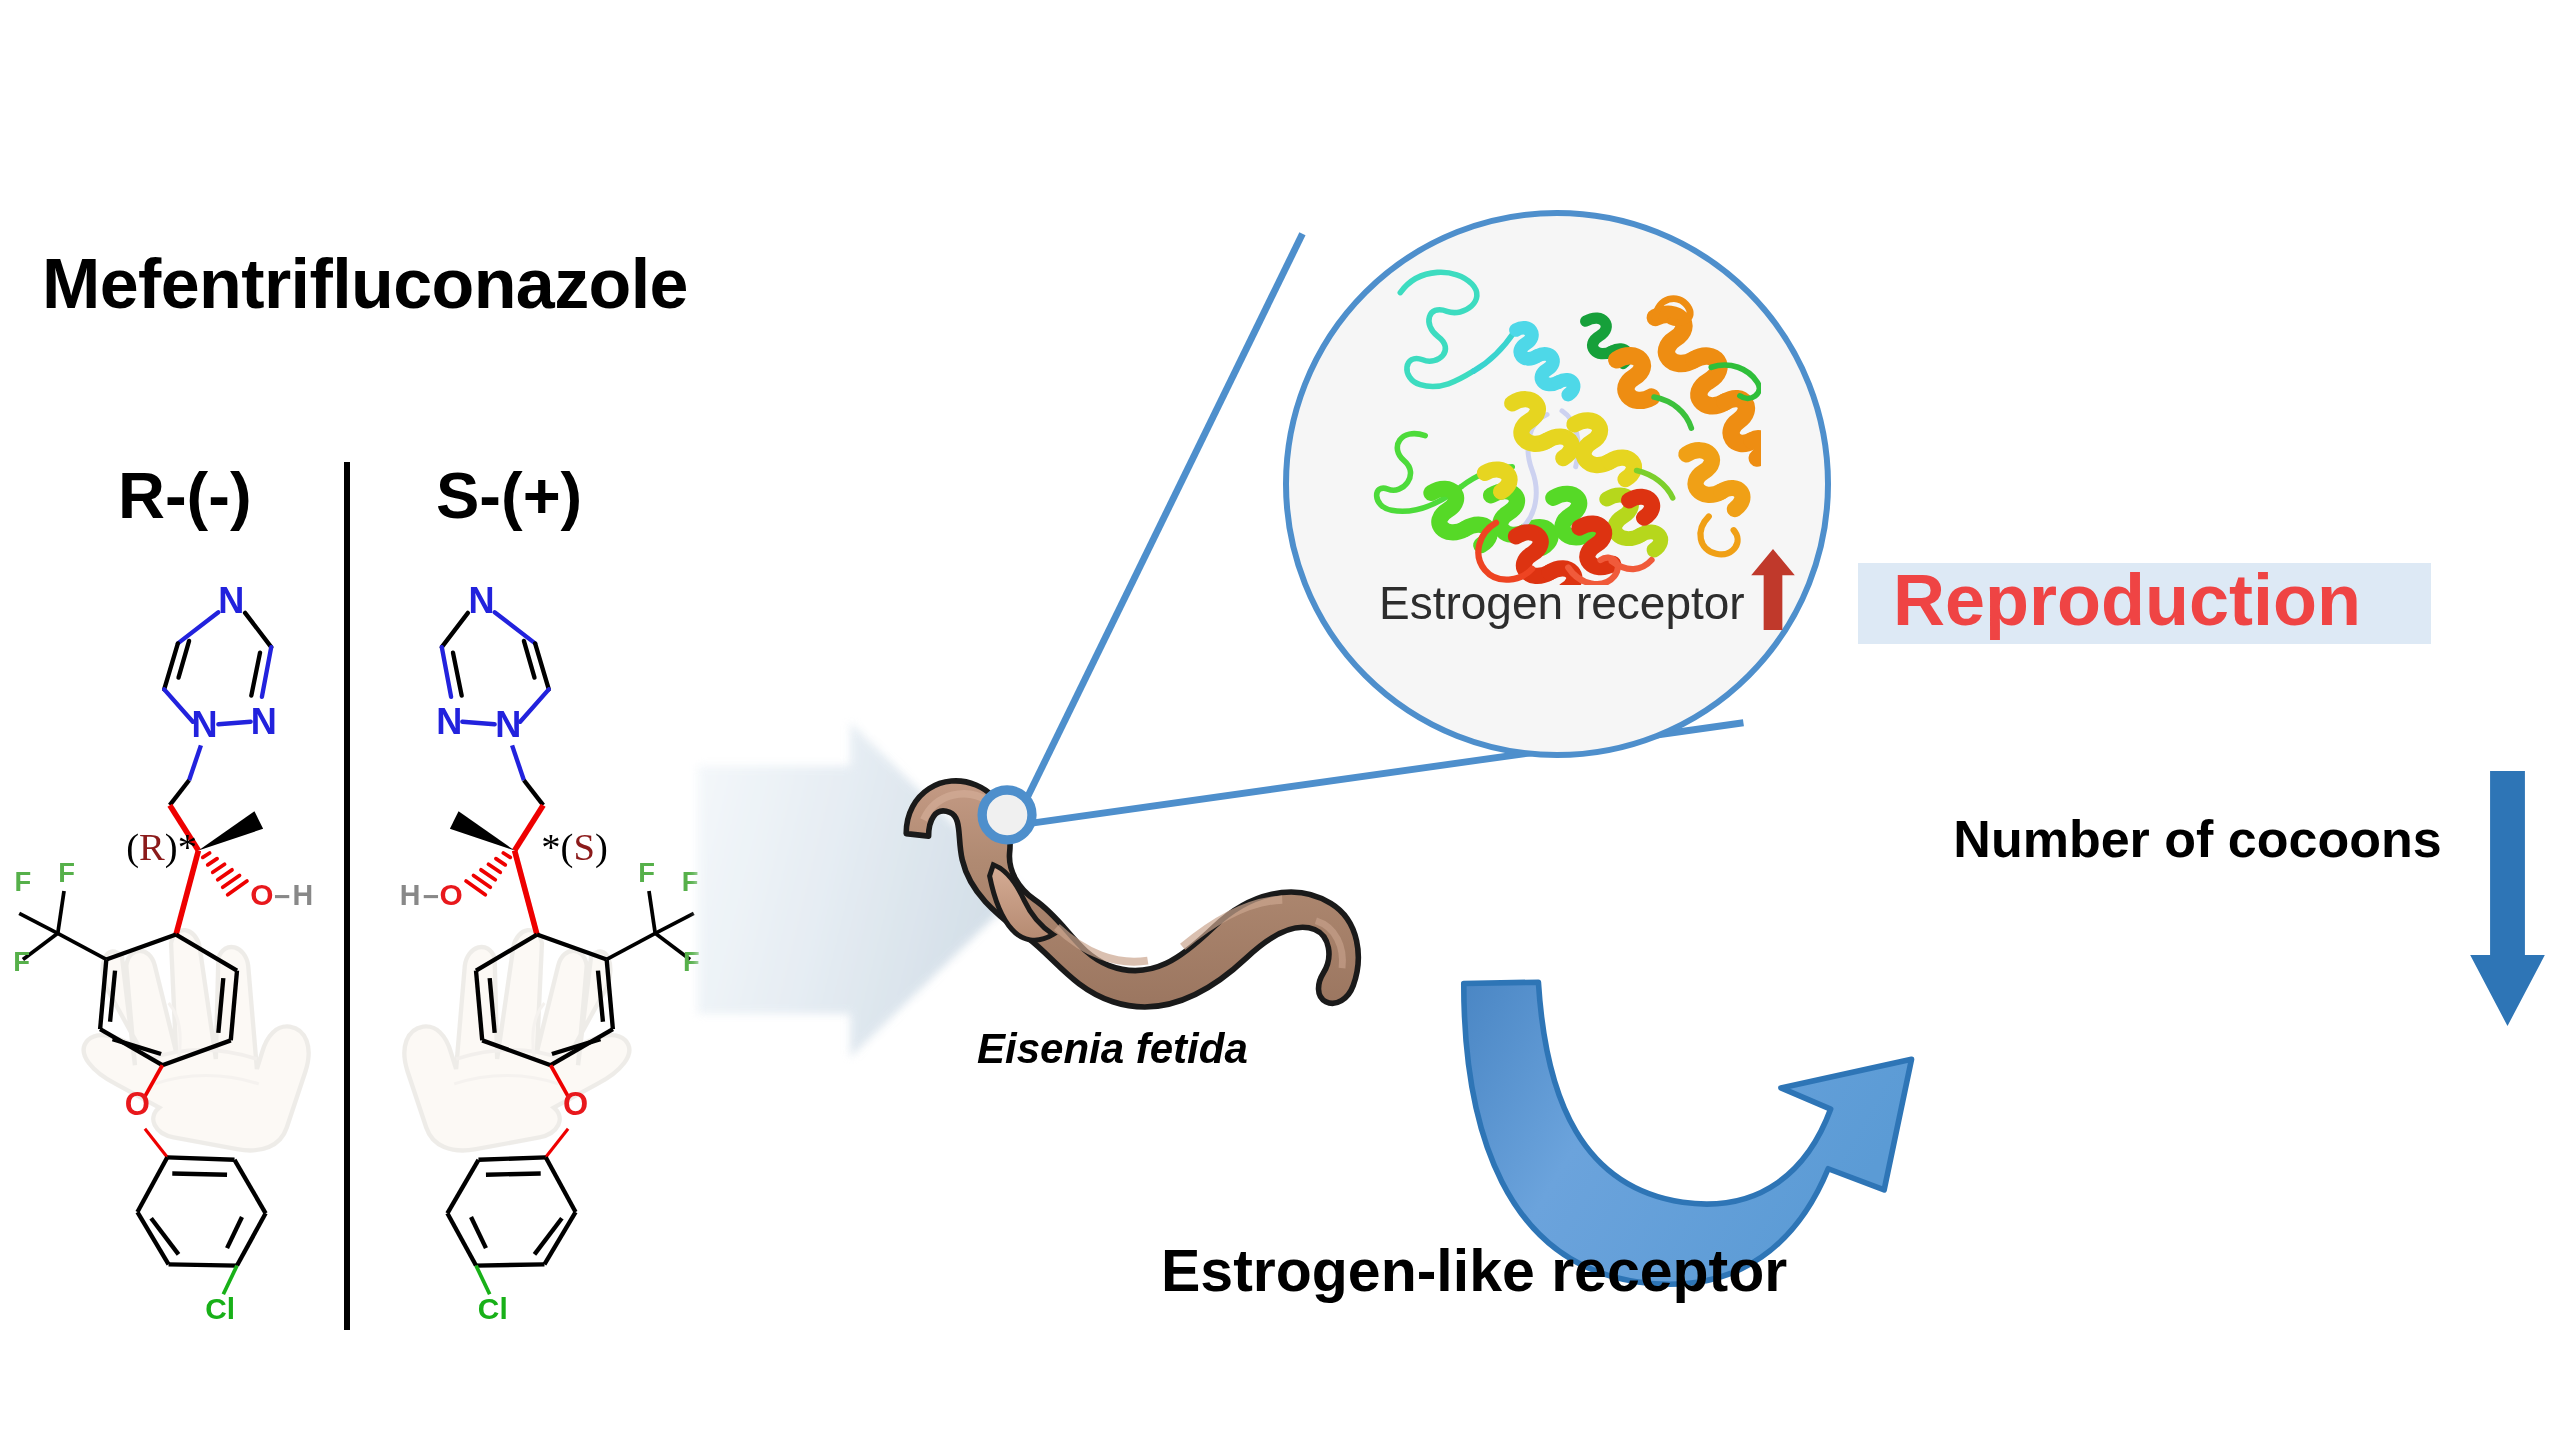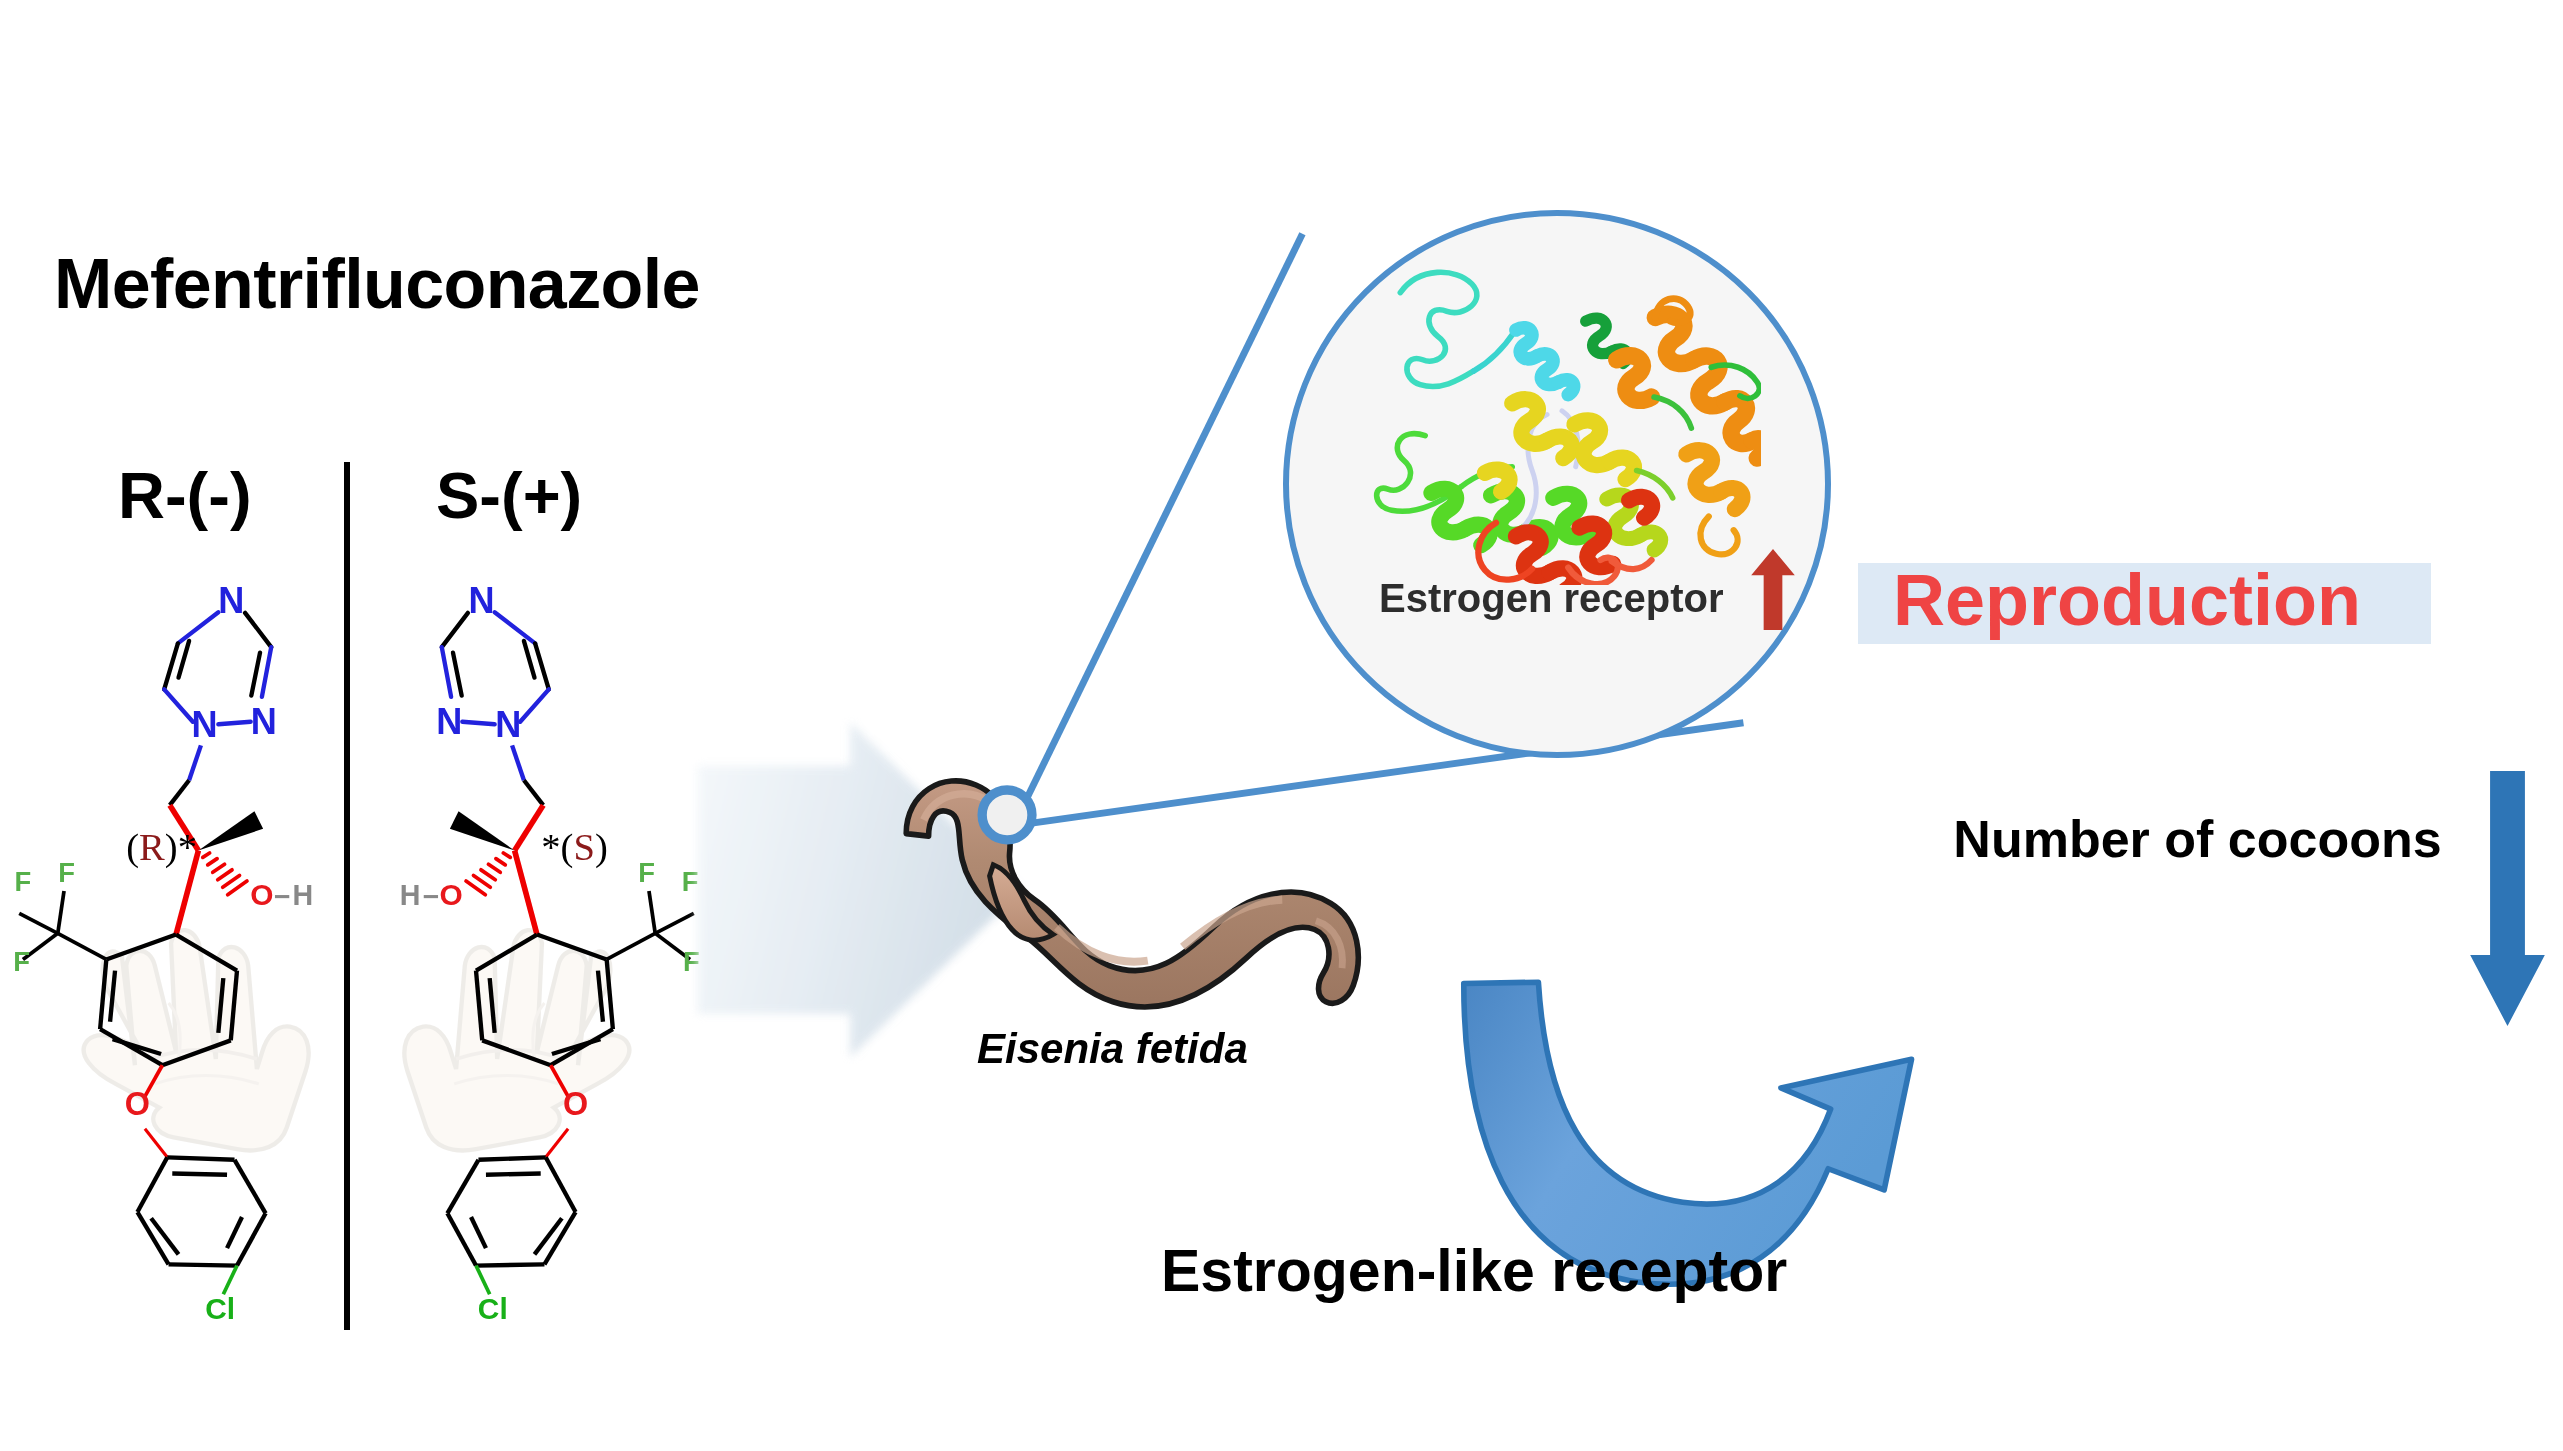--- a/index.html
+++ b/index.html
@@ -1,38 +1,38 @@
 <!DOCTYPE html>
 <html style="font-size:10px"><head>
 <meta charset="utf-8">
 <style>
   html,body{margin:0;padding:0;background:#fff;}
   body{width:2563px;height:1452px;position:relative;overflow:hidden;
        font-family:"Liberation Sans",sans-serif;}
   .abs{position:absolute;}
 
   
-  #compound-name{left:54px;top:244px;font-size:70px;font-weight:700;color:#000;
+  #compound-name{left:42px;top:244px;font-size:70px;font-weight:700;color:#000;
                  letter-spacing:-0.6px;white-space:nowrap;}
   #label-r{left:118px;top:458px;font-size:65px;font-weight:700;color:#000;white-space:nowrap;}
   #label-s{left:436px;top:458px;font-size:65px;font-weight:700;color:#000;white-space:nowrap;}
 
   #divider{left:344px;top:462px;width:5.6px;height:868px;background:#000;}
 
   #species-name{left:977px;top:1025px;font-size:42px;font-weight:700;font-style:italic;
                 color:#000;white-space:nowrap;}
   #estrogen-activity{left:1161px;top:1237px;font-size:59px;font-weight:700;color:#000;white-space:nowrap;}
 
   #reproduction-box{left:1858px;top:563px;width:573px;height:81px;background:#dde9f5;}
   #reproduction-label{left:1893px;top:559px;font-size:72px;font-weight:700;color:#ef4444;white-space:nowrap;}
 
   #outcome-text{left:1886px;top:806px;font-size:52px;font-weight:700;color:#000;
                 line-height:1.28;width:623px;text-align:center;}
 
-  #receptor-label{left:1379px;top:576px;font-size:40px;font-weight:700;color:#2d2d2d;white-space:nowrap;}
+  #receptor-label{left:1379px;top:576px;font-size:46px;font-weight:400;color:#2d2d2d;white-space:nowrap;}
 
   
   #magnifier-circle{left:1283px;top:210px;width:548px;height:548px;border-radius:50%;
                     background:#f6f6f6;border:6.8px solid #4e8fcc;box-sizing:border-box;}
 
   
   #repro-down-arrow{left:2470px;top:771px;width:75px;height:255px;}
 
   
   #receptor-up-arrow{left:1751px;top:549px;width:44px;height:81px;}

